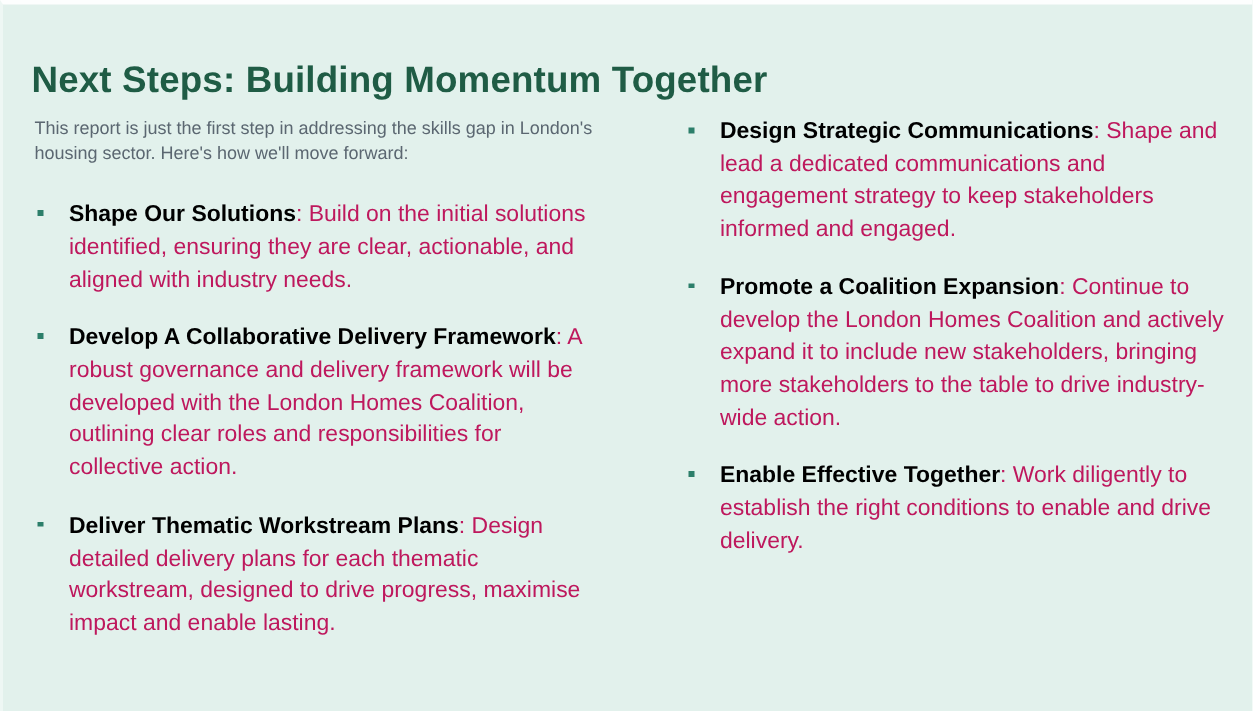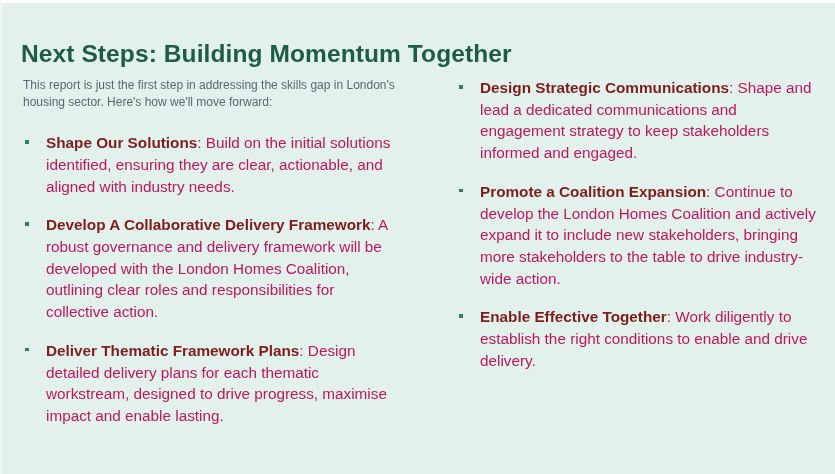--- a/index.html
+++ b/index.html
@@ -75,21 +75,21 @@
   ul.bullets li .marker {
     position: absolute;
     left: 2px;
     top: 8px;
     width: 3.5px;
     height: 3.5px;
     background: #2c7f6a;
   }
   .lead {
     font-weight: 700;
-    color: #7f1d1d;
+    color: #000000;
   }
   .rest {
     color: #be185d;
   }
 </style>
 </head>
 <body>
 
 <div id="slide">
 
@@ -104,21 +104,21 @@
         <li>
           <span class="marker"></span>
           <span class="lead">Shape Our Solutions</span><span class="rest">: Build on the initial solutions identified, ensuring they are clear, actionable, and aligned with industry needs.</span>
         </li>
         <li>
           <span class="marker"></span>
           <span class="lead">Develop A Collaborative Delivery Framework</span><span class="rest">: A robust governance and delivery framework will be developed with the London Homes Coalition, outlining clear roles and responsibilities for collective action.</span>
         </li>
         <li>
           <span class="marker"></span>
-          <span class="lead">Deliver Thematic Framework Plans</span><span class="rest">: Design detailed delivery plans for each thematic workstream, designed to drive progress, maximise impact and enable lasting.</span>
+          <span class="lead">Deliver Thematic Workstream Plans</span><span class="rest">: Design detailed delivery plans for each thematic workstream, designed to drive progress, maximise impact and enable lasting.</span>
         </li>
       </ul>
     </div>
 
     <div class="col col-right">
       <ul class="bullets">
         <li>
           <span class="marker"></span>
           <span class="lead">Design Strategic Communications</span><span class="rest">: Shape and lead a dedicated communications and engagement strategy to keep stakeholders informed and engaged.</span>
         </li>

